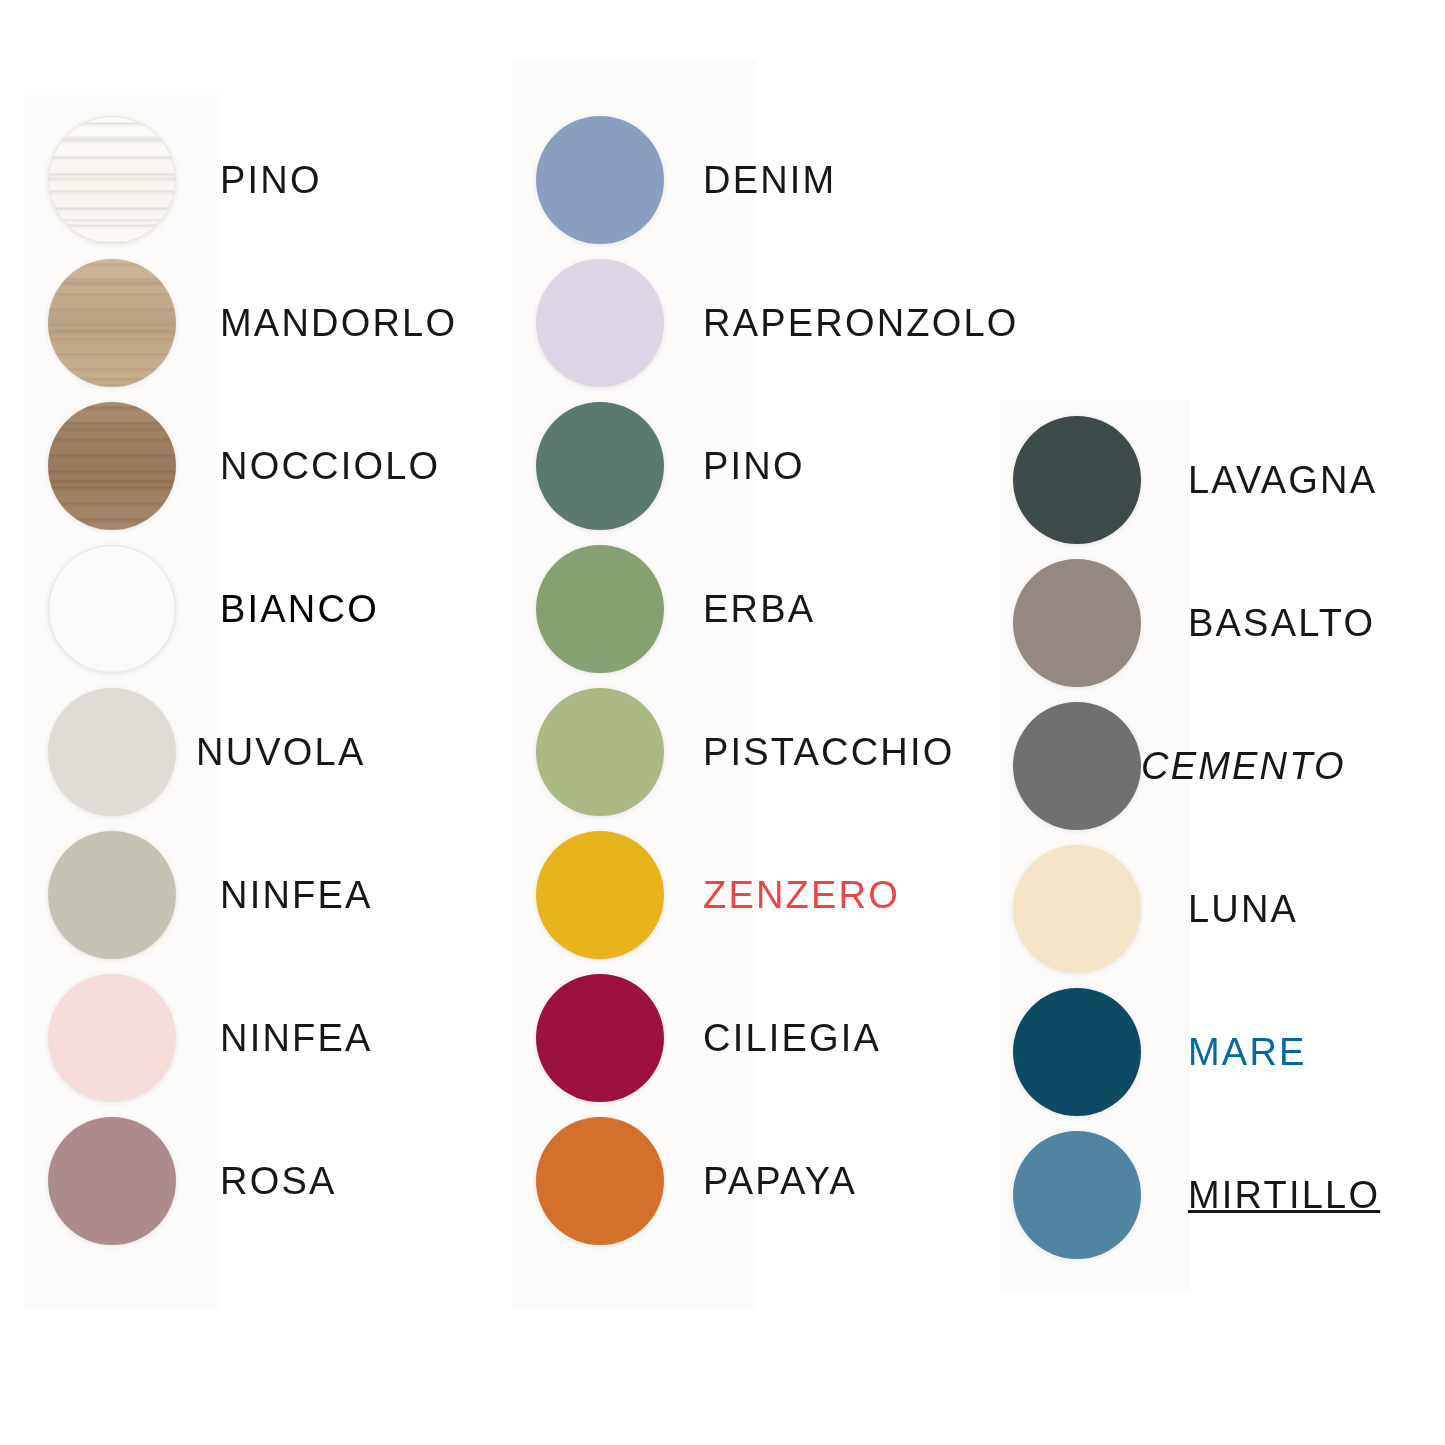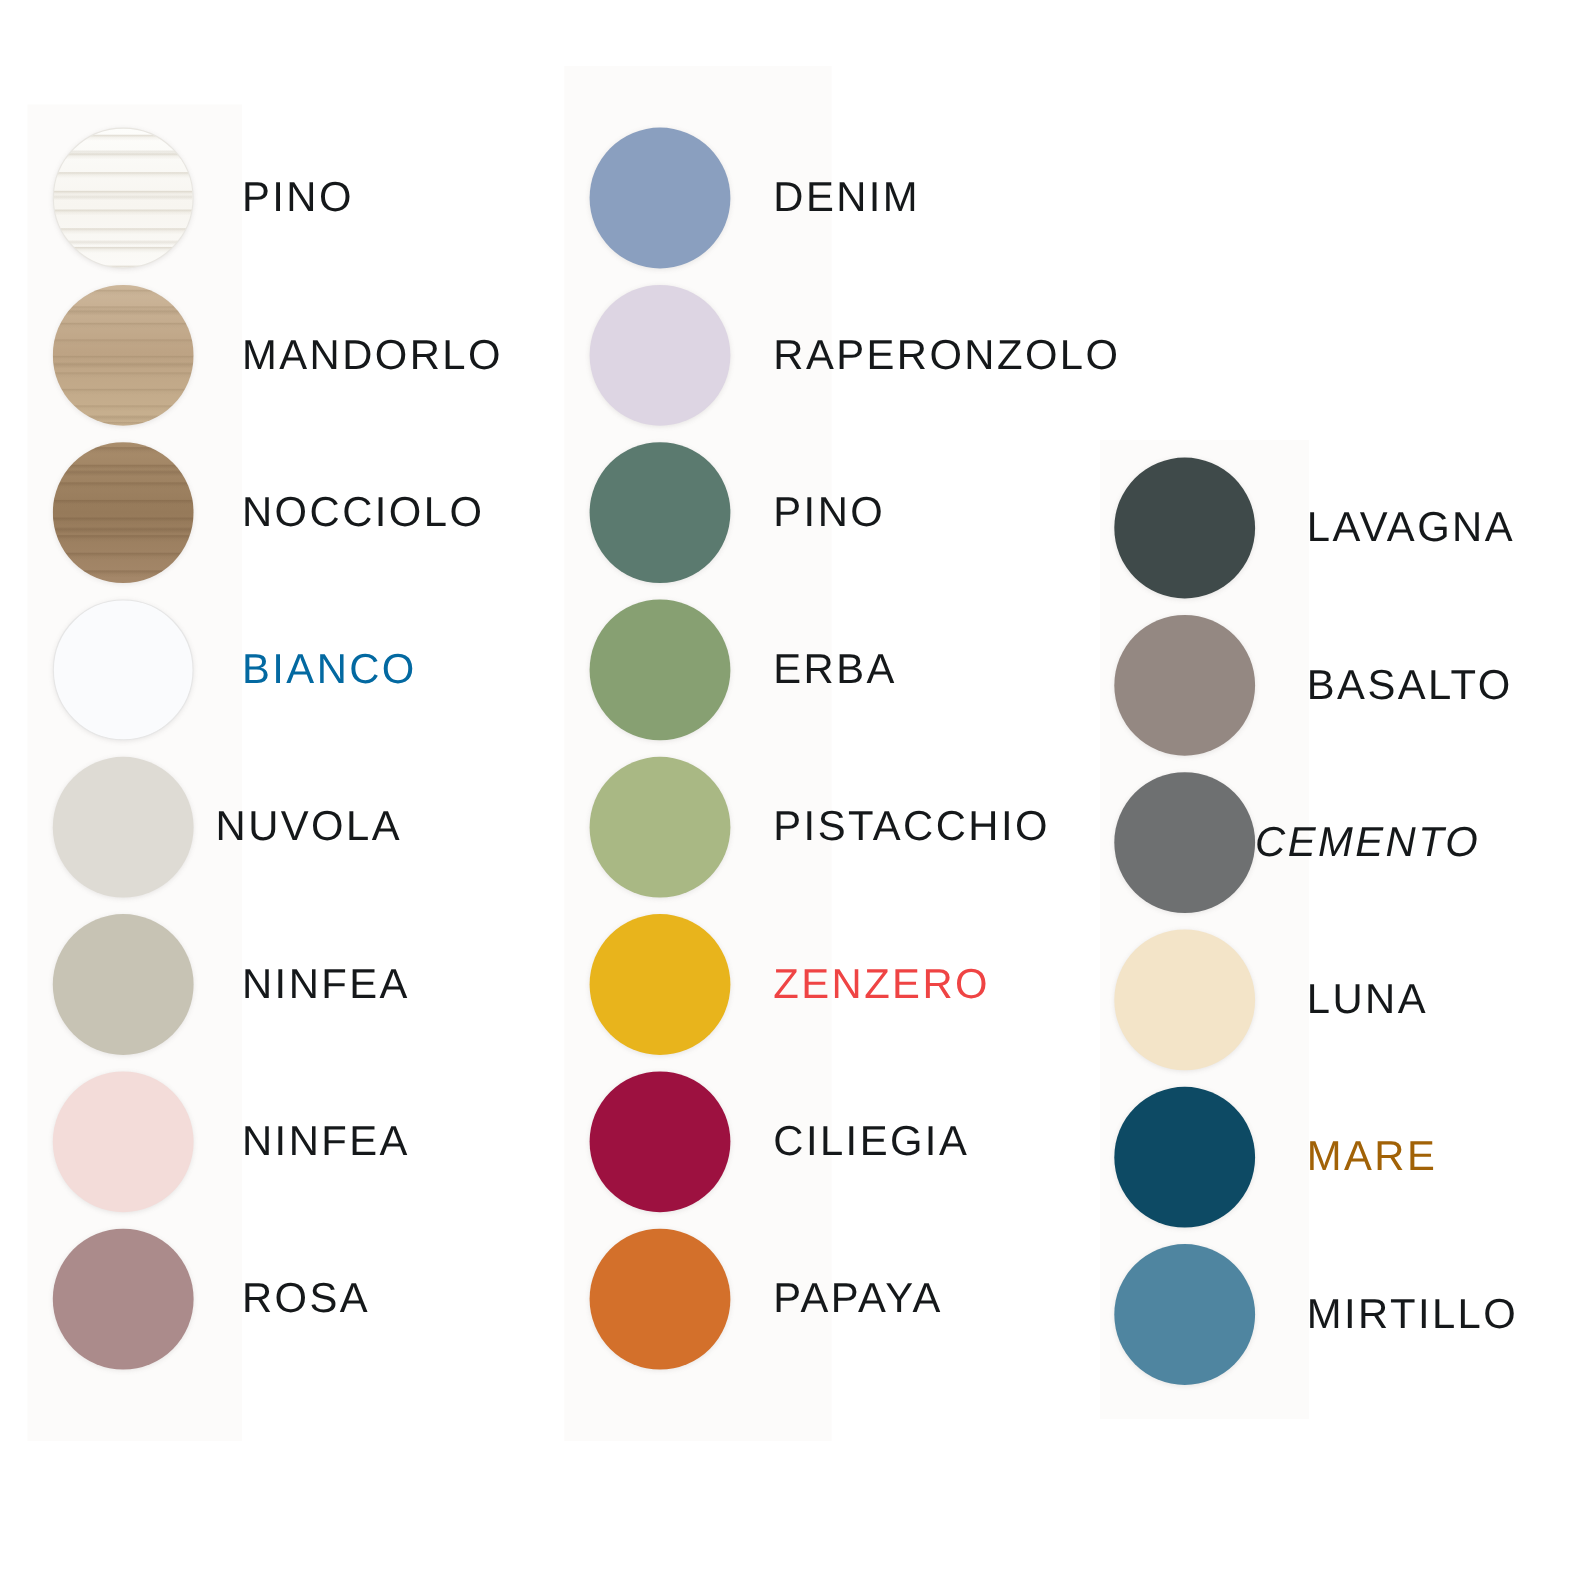--- a/index.html
+++ b/index.html
@@ -147,21 +147,21 @@
     <div class="swatch-row" style="left: 48px; top: 259px;">
       <div class="swatch-dot grain-mandorlo"></div>
       <div class="swatch-label" style="margin-left: 44px; color: rgb(21, 24, 26);">MANDORLO</div>
     </div>
     <div class="swatch-row" style="left: 48px; top: 402px;">
       <div class="swatch-dot grain-nocciolo"></div>
       <div class="swatch-label" style="margin-left: 44px; color: rgb(21, 24, 26);">NOCCIOLO</div>
     </div>
     <div class="swatch-row" style="left: 48px; top: 545px;">
       <div class="swatch-dot hairline" style="background-color: rgb(250, 251, 253);"></div>
-      <div class="swatch-label" style="margin-left: 44px; color: #0369a1;">BIANCO</div>
+      <div class="swatch-label" style="margin-left: 44px; color: #000000;">BIANCO</div>
     </div>
     <div class="swatch-row" style="left: 48px; top: 688px;">
       <div class="swatch-dot" style="background-color: rgb(222, 219, 212);"></div>
       <div class="swatch-label" style="margin-left: 20px; color: rgb(21, 24, 26);">NUVOLA</div>
     </div>
     <div class="swatch-row" style="left: 48px; top: 831px;">
       <div class="swatch-dot" style="background-color: rgb(199, 195, 180);"></div>
       <div class="swatch-label" style="margin-left: 44px; color: rgb(21, 24, 26);">NINFEA</div>
     </div>
     <div class="swatch-row" style="left: 48px; top: 974px;">
@@ -217,19 +217,19 @@
     <div class="swatch-row" style="left: 1013px; top: 702px;">
       <div class="swatch-dot" style="background-color: rgb(110, 112, 113);"></div>
       <div class="swatch-label" style="color: rgb(21, 24, 26); font-style: italic;">CEMENTO</div>
     </div>
     <div class="swatch-row" style="left: 1013px; top: 845px;">
       <div class="swatch-dot" style="background-color: rgb(243, 228, 200);"></div>
       <div class="swatch-label" style="margin-left: 47px; color: rgb(21, 24, 26);">LUNA</div>
     </div>
     <div class="swatch-row" style="left: 1013px; top: 988px;">
       <div class="swatch-dot" style="background-color: rgb(13, 74, 100);"></div>
-      <div class="swatch-label" style="margin-left: 47px; color: #a16207;">MARE</div>
+      <div class="swatch-label" style="margin-left: 47px; color: #0369a1;">MARE</div>
     </div>
     <div class="swatch-row" style="left: 1013px; top: 1131px;">
       <div class="swatch-dot" style="background-color: rgb(79, 133, 160);"></div>
-      <div class="swatch-label" style="margin-left: 47px; color: rgb(21, 24, 26);">MIRTILLO</div>
+      <div class="swatch-label" style="margin-left: 47px; color: rgb(21, 24, 26); text-decoration: underline;">MIRTILLO</div>
     </div>
   </div>
 
 </body></html>

